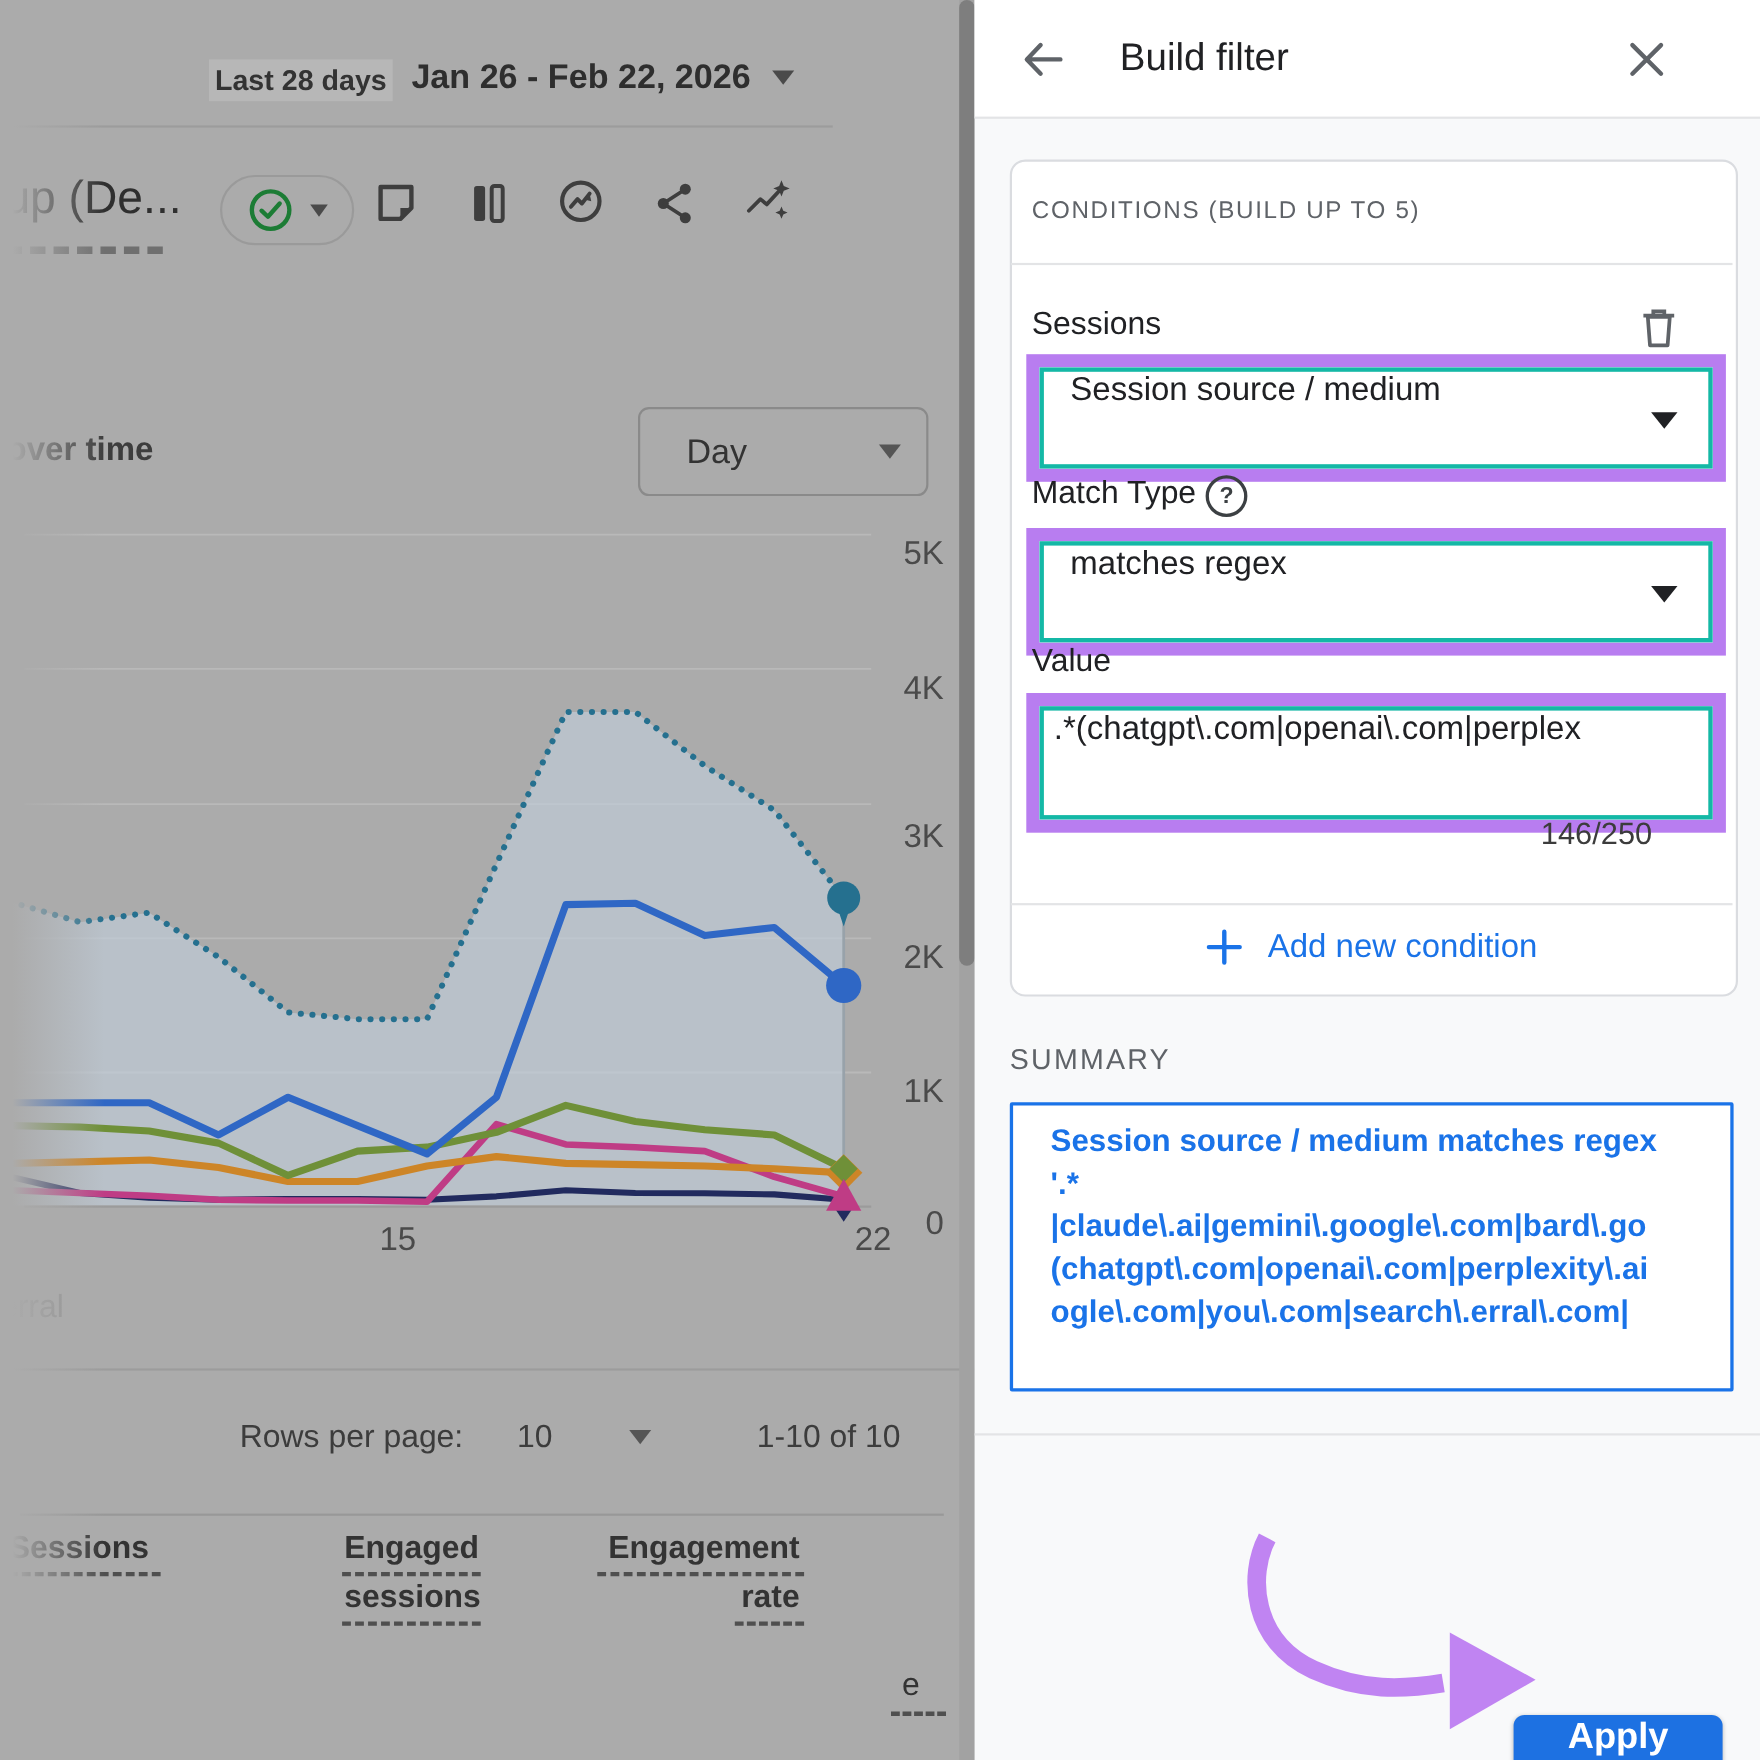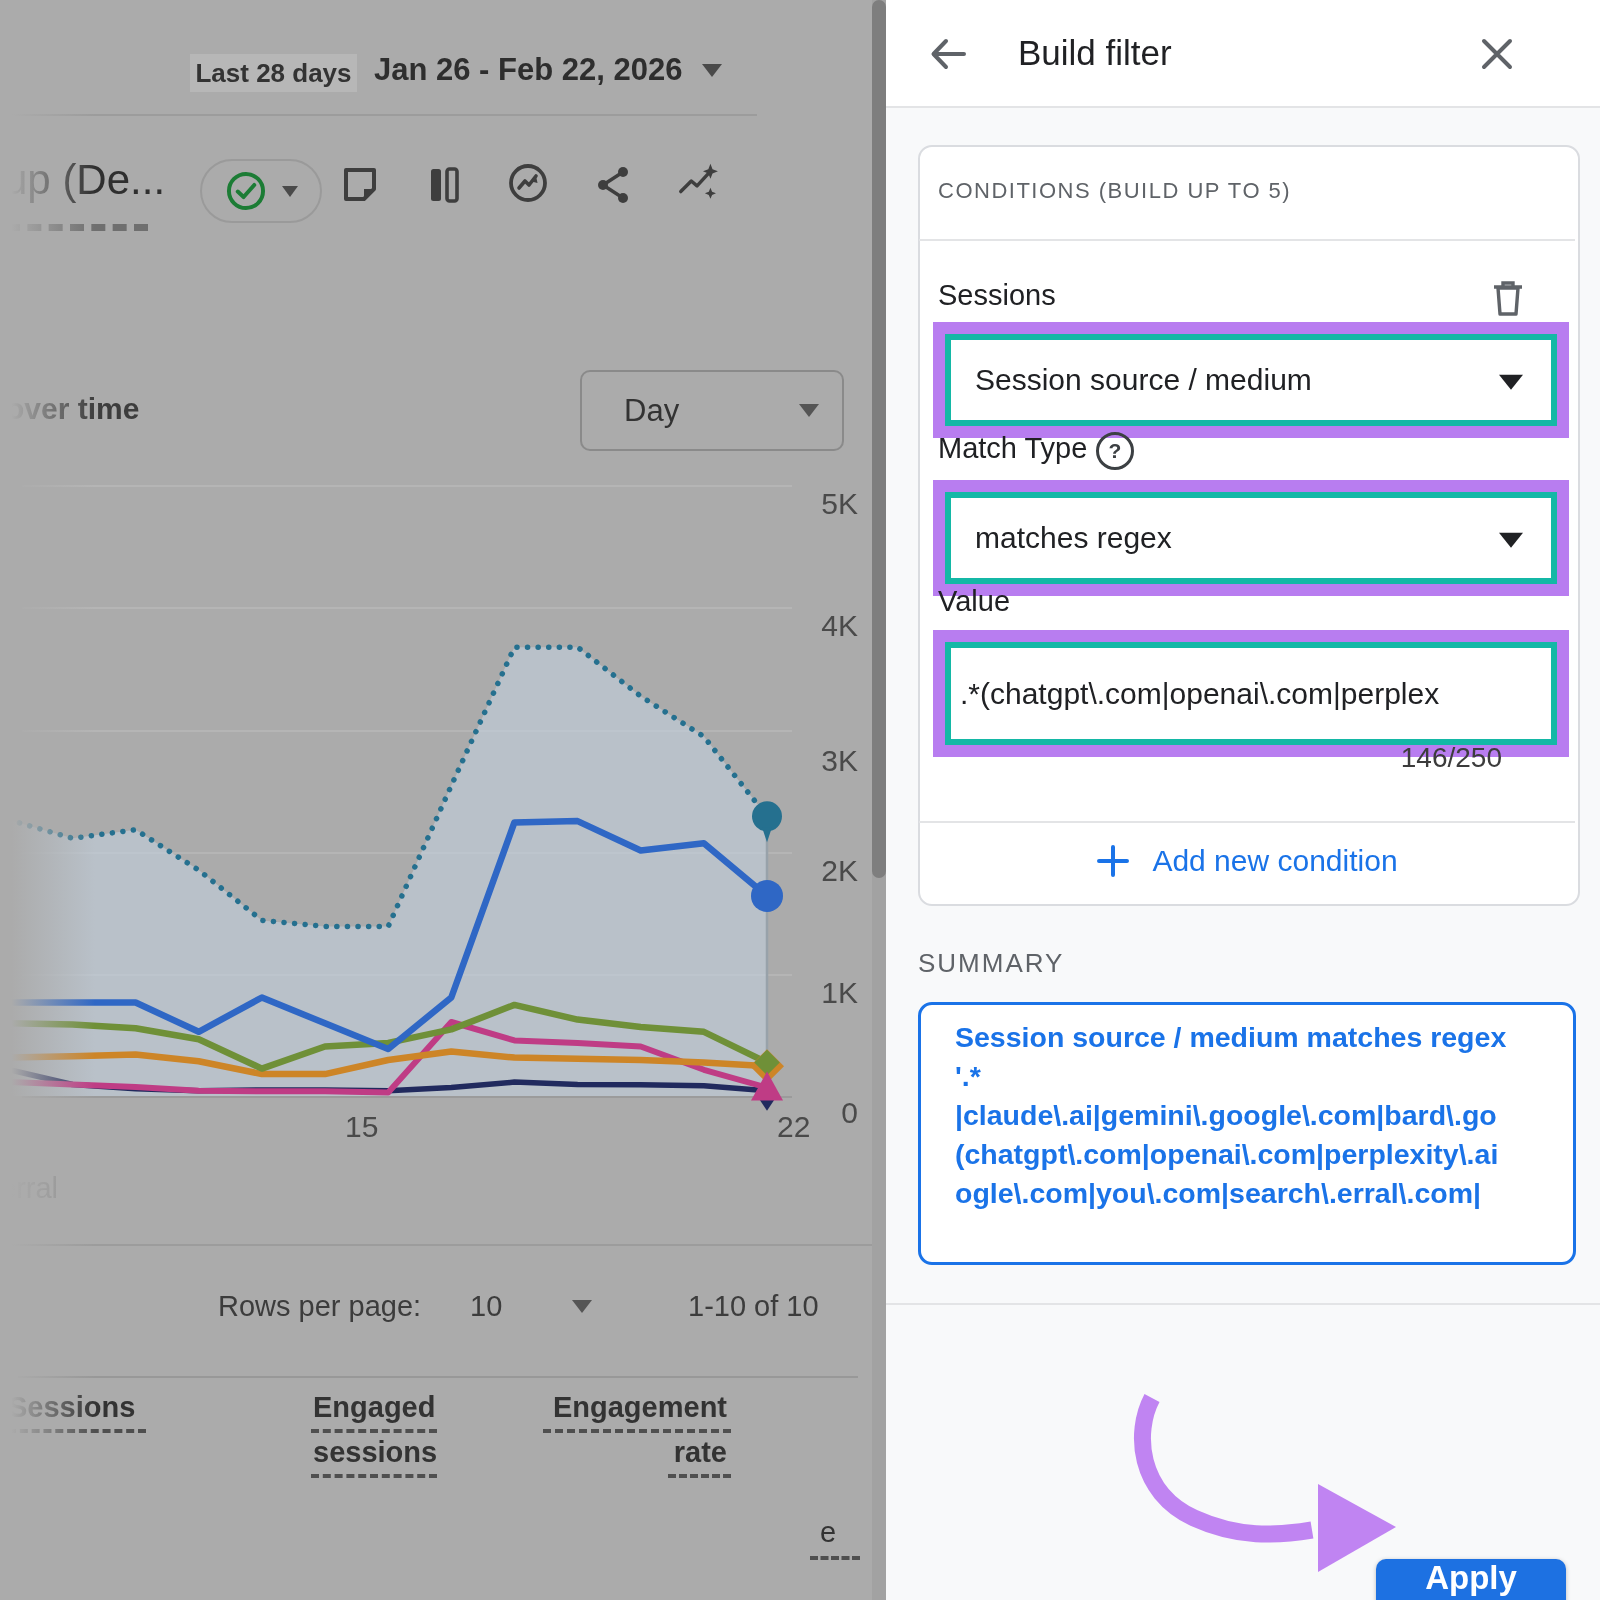--- a/index.html
+++ b/index.html
@@ -69,34 +69,34 @@
   .icon-btn{cursor:pointer;}
   .card{background:#fff;border:2px solid #dadce0;border-radius:14px;}
   #conditions-card{left:918px;top:145px;width:658px;height:757px;}
   #conditions-header{left:938px;top:178px;font-size:22px;letter-spacing:1.5px;color:#5f6368;}
   #conditions-divider{left:919px;top:239px;width:656px;height:1.5px;background:#e3e4e6;}
   .field-label{font-size:29px;color:#202124;}
   #dimension-label{left:938px;top:279px;}
   #match-type-label{left:938px;top:432px;}
   #value-label{left:938px;top:585px;}
   .hl-box{border:12px solid var(--highlight-purple);background:#fff;}
-  .select-inner{border:6px solid #14b8a6;display:flex;align-items:center;background:#fff;}
+  .select-inner{border:4px solid #14b8a6;display:flex;background:#fff;}
   #dimension-select{left:933px;top:322px;width:612px;height:92px;}
   #match-select{left:933px;top:480px;width:612px;height:92px;}
   #value-box{left:933px;top:630px;width:612px;height:103px;}
   .select-text{margin-left:24px;font-size:30px;color:#202124;white-space:nowrap;}
   .select-caret{position:absolute;right:28px;top:50%;transform:translateY(-35%);}
   #value-text{margin-left:9px;font-size:30px;color:#202124;white-space:nowrap;overflow:hidden;width:548px;}
   #char-counter{left:1302px;top:742px;width:200px;text-align:right;font-size:28px;color:#3c3c3c;}
   #add-divider{left:919px;top:821px;width:656px;height:1.5px;background:#e3e4e6;}
   #add-condition{left:918px;top:822px;width:658px;height:78px;display:flex;align-items:center;
      justify-content:center;gap:22px;color:var(--accent-blue);font-size:30px;cursor:pointer;}
   #summary-label{left:918px;top:948px;font-size:26px;letter-spacing:2px;color:#5f6368;}
   #summary-box{left:918px;top:1002px;width:658px;height:263px;background:#fff;
-     border:3px solid var(--accent-blue);border-radius:14px;box-sizing:border-box;}
+     border:3px solid var(--accent-blue);border-radius:2px;box-sizing:border-box;}
   .summary-line{margin-left:34px;font-size:28.5px;line-height:39px;font-weight:700;color:var(--accent-blue);
      white-space:nowrap;}
   #summary-text{position:absolute;left:0;top:13px;}
   #footer-divider{left:886px;top:1303px;width:714px;height:2px;background:#e3e4e6;}
   #apply-button{left:1376px;top:1559px;width:190px;height:79px;background:var(--apply-blue);
      border-radius:10px;display:flex;align-items:flex-start;justify-content:center;
      box-shadow:0 1px 4px rgba(0,0,0,.25);cursor:pointer;}
   #apply-label{color:#fff;font-size:33px;font-weight:700;}
   #annotation-arrow{left:1090px;top:1370px;width:330px;height:220px;pointer-events:none;}
   .q-circle{width:32px;height:32px;border:3px solid #3c4043;border-radius:50%;display:flex;

